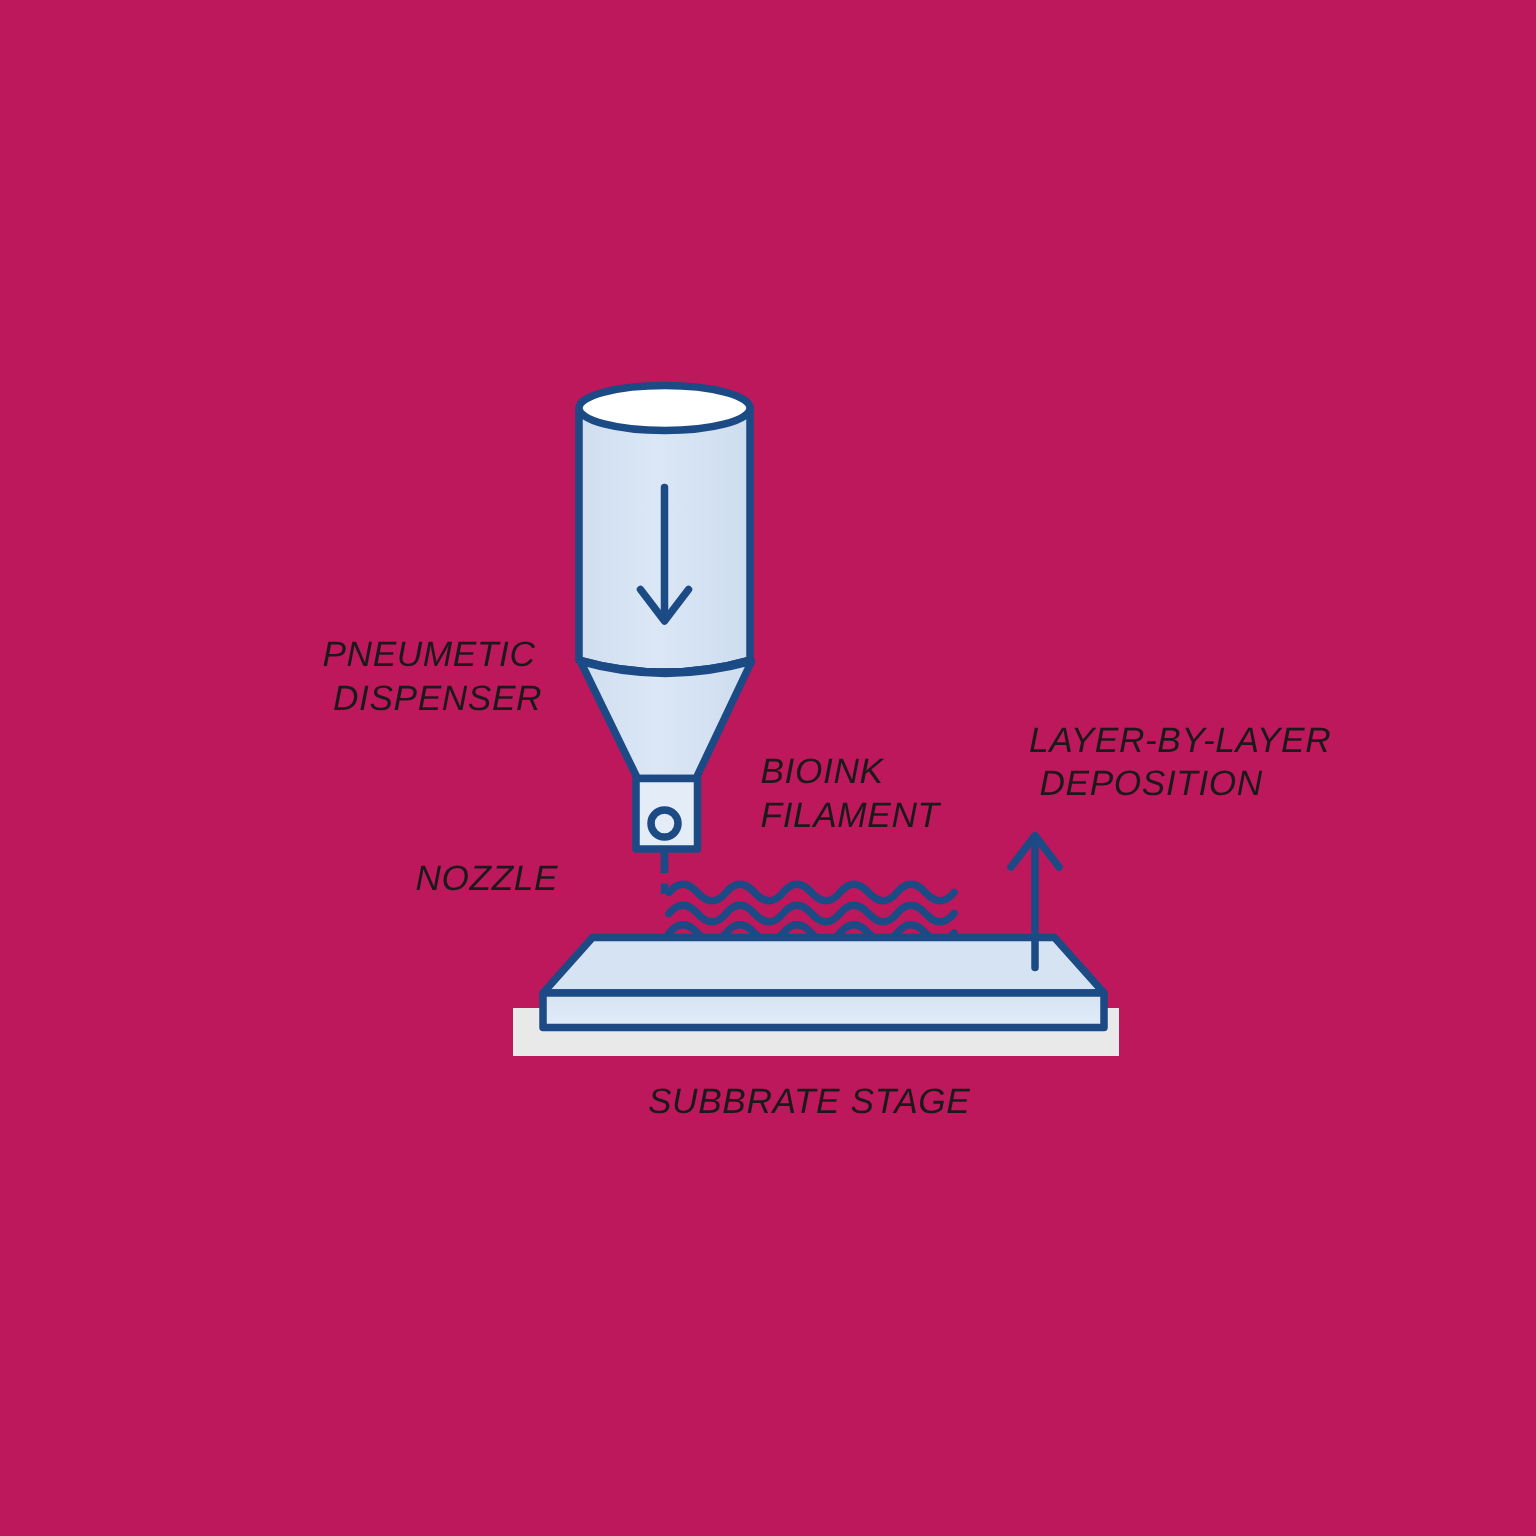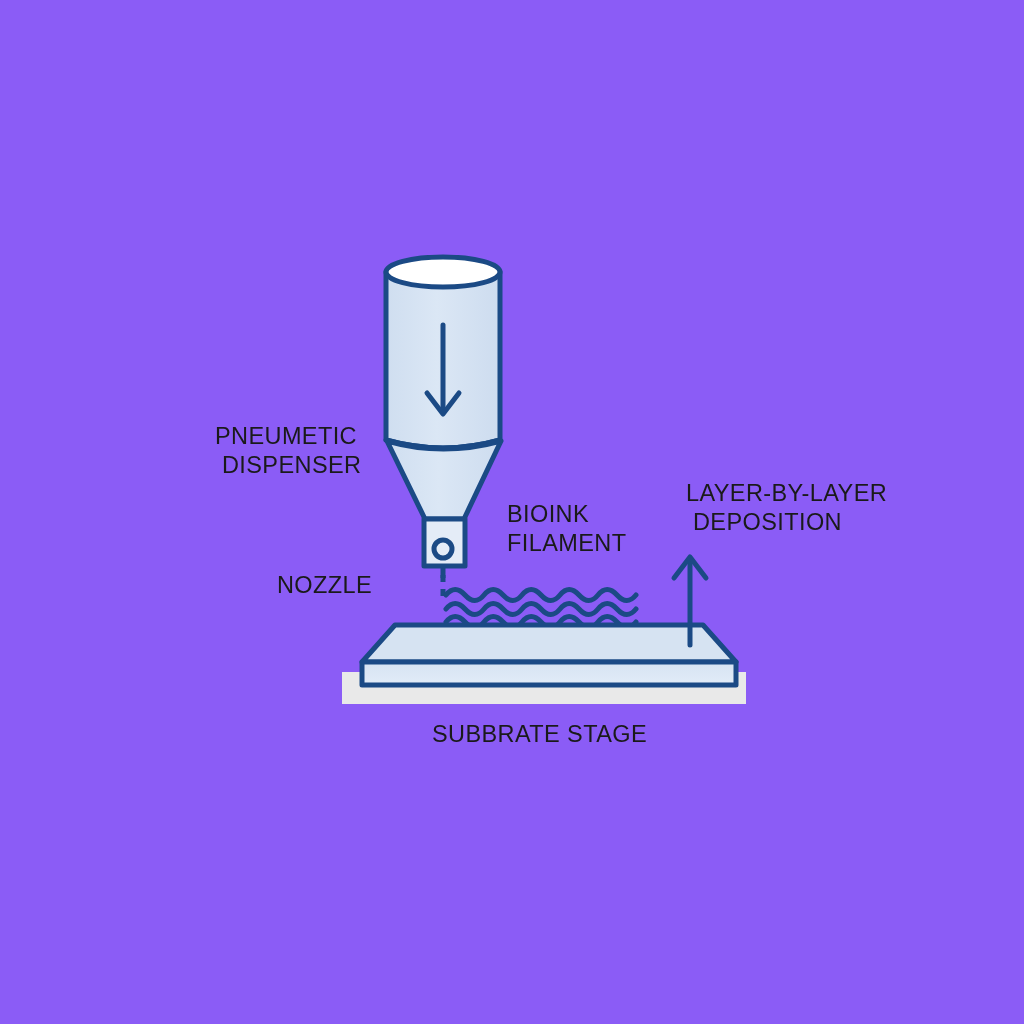--- a/index.html
+++ b/index.html
@@ -11,21 +11,22 @@
   body {
     width: 1024px;
     height: 1024px;
     font-family: "Liberation Sans", sans-serif;
     overflow: hidden;
   }
   #diagram-root {
     position: relative;
     width: 1024px;
     height: 1024px;
-    background: #8b5cf6;
+    background: #be185d;
+    font-style: italic;
   }
   svg.figure {
     position: absolute;
     top: 0;
     left: 0;
     width: 1024px;
     height: 1024px;
     display: block;
   }
   .label-text {

